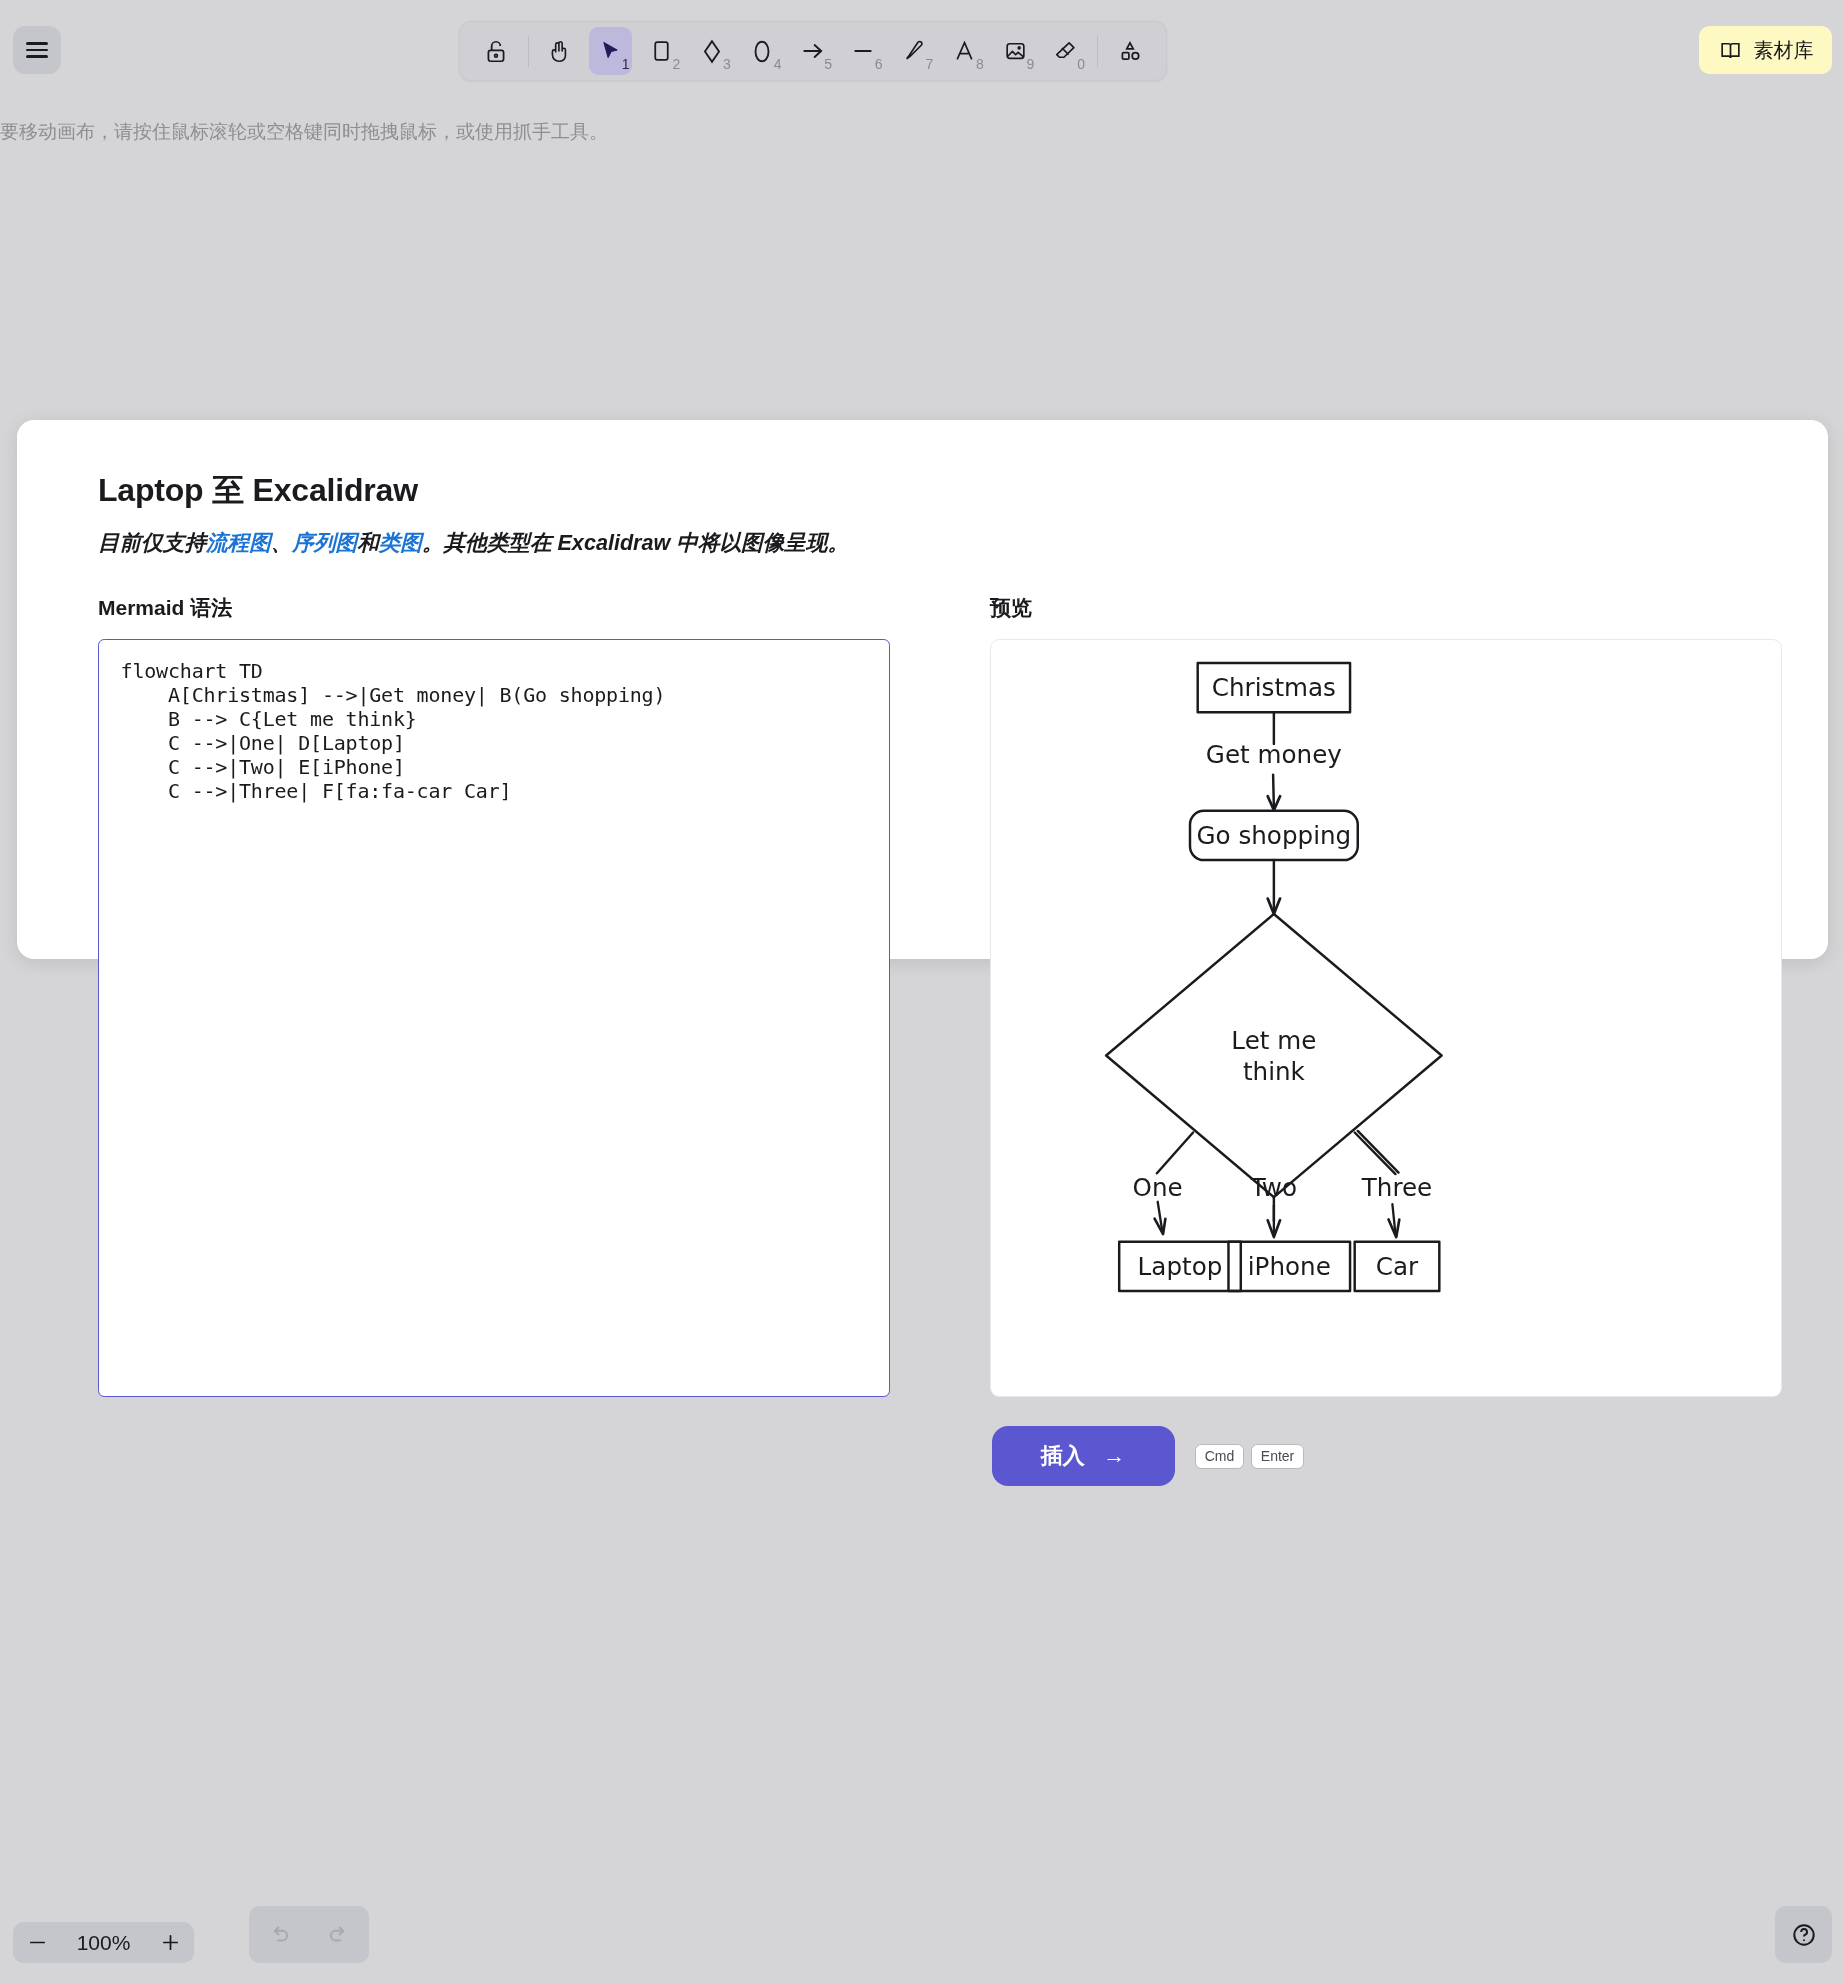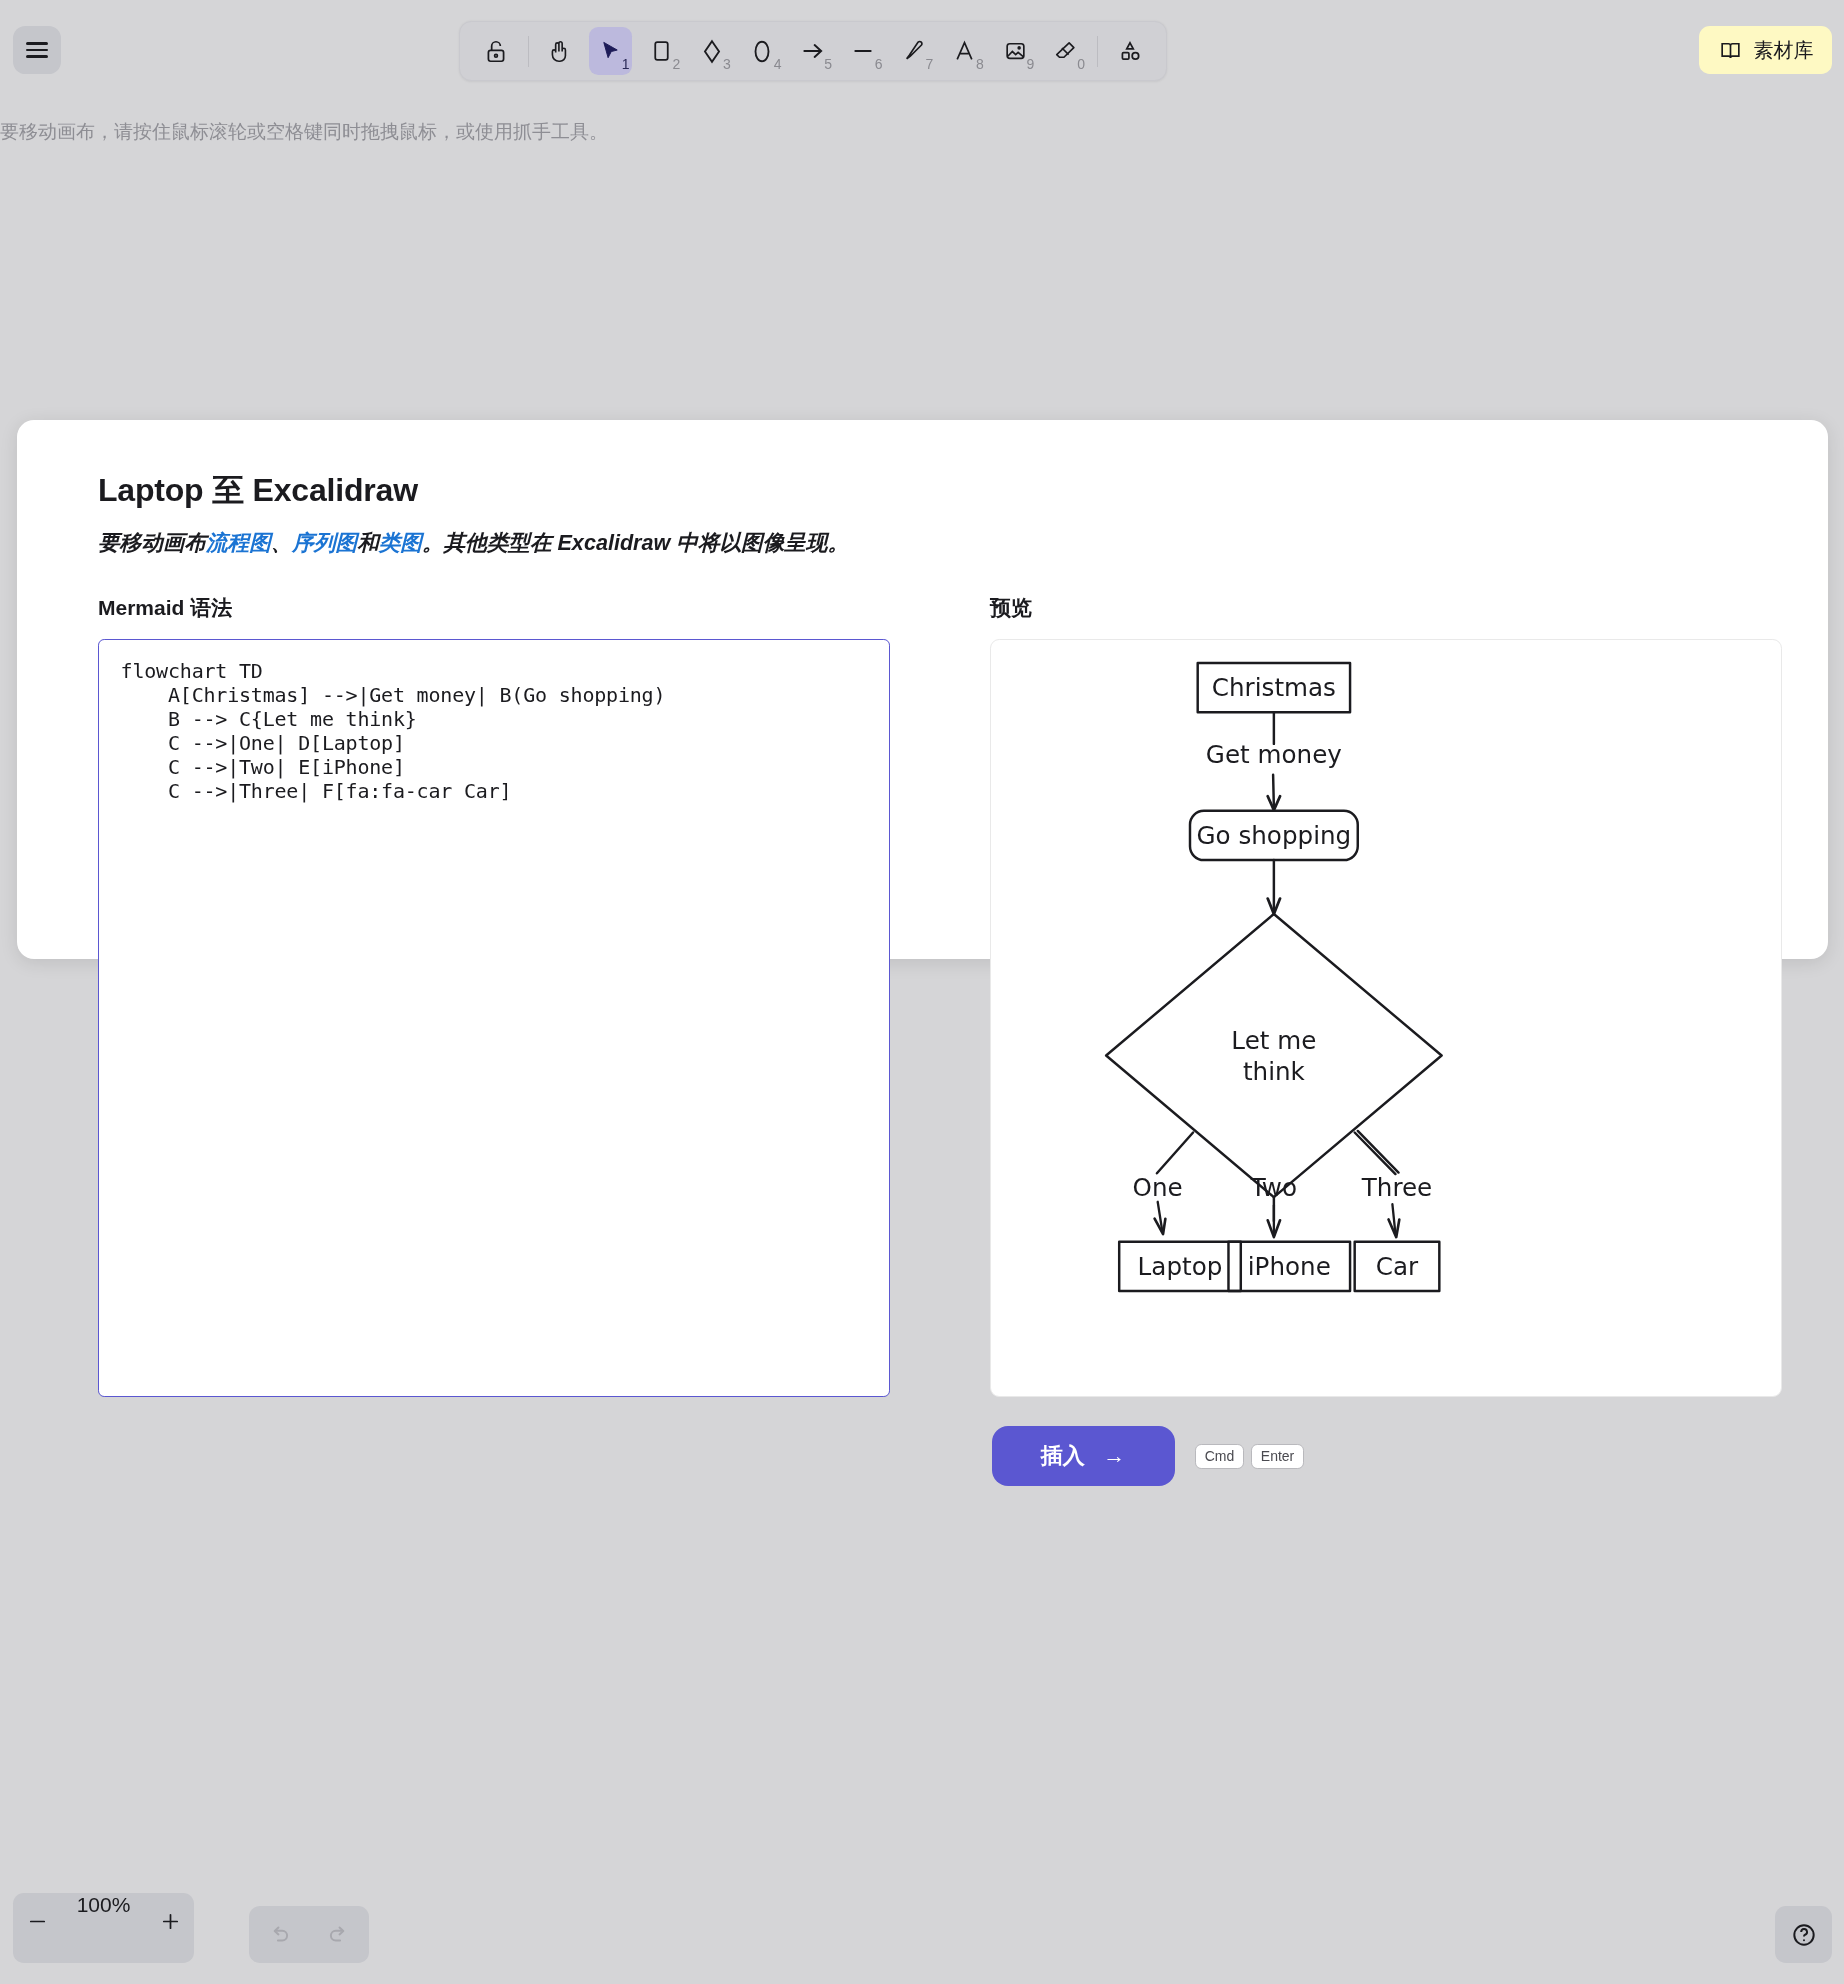--- a/index.html
+++ b/index.html
@@ -108,22 +108,22 @@
     font-family: "Liberation Sans", sans-serif;
   }
   .keys { display: flex; gap: 6.2px; }
   .key {
     border: 1.2px solid #b9b9bd; border-radius: 6.2px; padding: 3.8px 9.2px;
     font-size: 14px; color: #4a4a50; background: #fff;
   }
 
   
   .zoom-bar {
-    position: absolute; left: 13px; bottom: 22px; height: 70px;
-    background: #c5c6cb; border-radius: 10.8px; display: flex; align-items: flex-start;
+    position: absolute; left: 13px; bottom: 22px; height: 41px;
+    background: #c5c6cb; border-radius: 10.8px; display: flex; align-items: center;
   }
   .zoom-btn { width: 48px; height: 57px; display: flex; align-items: center; justify-content: center; cursor: pointer; }
   .zoom-val { min-width: 85px; text-align: center; font-size: 21px; color: #1b1b1f; cursor: pointer; }
 
   .undo-bar {
     position: absolute; left: 249px; bottom: 22px; height: 57px;
     background: #c5c6cb; border-radius: 10.8px; display: flex; align-items: center;
   }
   .undo-btn { width: 60px; height: 57px; display: flex; align-items: center; justify-content: center; cursor: pointer; }
 
@@ -239,21 +239,21 @@
     <svg width="25" height="25" viewBox="0 0 24 24" fill="none" stroke="#1b1b1f" stroke-width="1.6">
       <path d="M4 5.5h6a2 2 0 0 1 2 2V19a1.8 1.8 0 0 0-1.8-1.6H4zM20 5.5h-6a2 2 0 0 0-2 2V19a1.8 1.8 0 0 1 1.8-1.6H20z"></path>
     </svg>
     <span class="lbl">素材库</span>
   </div>
 
   <div class="dialog" style="height:539px">
     <div class="dialog-inner">
       <div class="dlg-title">Laptop 至 Excalidraw</div>
       <div class="dlg-sub">
-        <span>要移动画布</span><a>流程图</a><span>、</span><a>序列图</a><span>和</span><a>类图</a><span>。其他类型在 Excalidraw 中将以图像呈现。</span>
+        <span>目前仅支持</span><a>流程图</a><span>、</span><a>序列图</a><span>和</span><a>类图</a><span>。其他类型在 Excalidraw 中将以图像呈现。</span>
       </div>
 
       <div class="cols">
         <div class="col-left">
           <div class="sec-label">Mermaid 语法</div>
           <textarea class="code-area" spellcheck="false" placeholder="" style="">flowchart TD
     A[Christmas] --&gt;|Get money| B(Go shopping)
     B --&gt; C{Let me think}
     C --&gt;|One| D[Laptop]
     C --&gt;|Two| E[iPhone]

